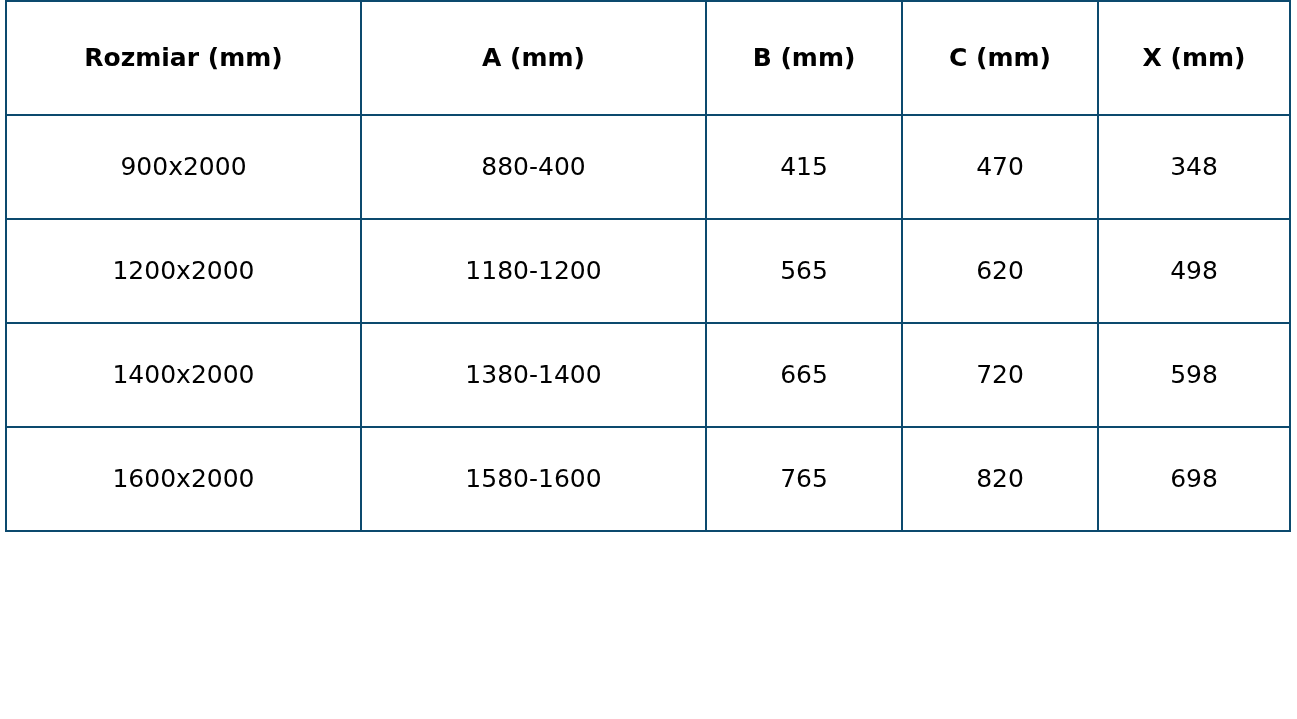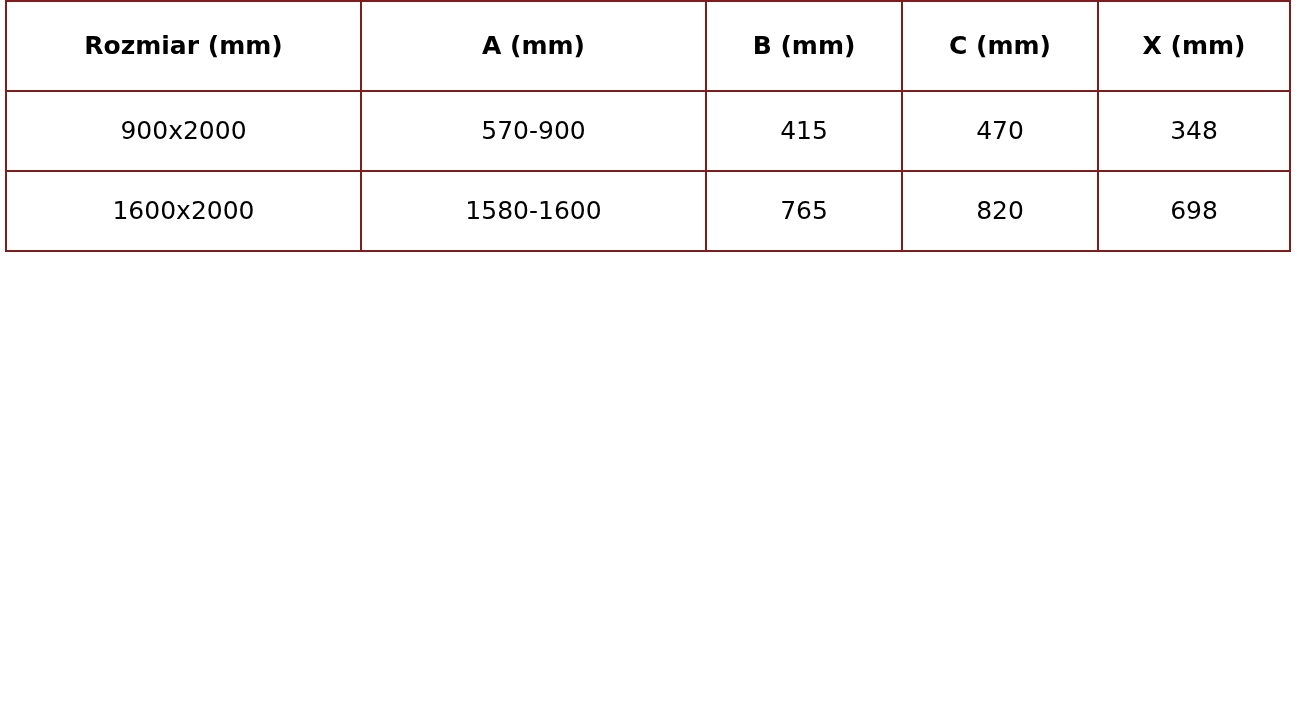--- a/index.html
+++ b/index.html
@@ -20,25 +20,25 @@
     box-sizing: border-box;
   }
   table.spec-table {
     border-collapse: collapse;
     width: 1284px;
     margin-left: 5px;
     table-layout: fixed;
   }
   table.spec-table th,
   table.spec-table td {
-    border: 2px solid #7f1d1d;
+    border: 2px solid #0c4a6e;
     text-align: center;
     vertical-align: middle;
     font-size: 25px;
-    padding: 0;
+    padding: 12px;
     height: 78px;
     line-height: 1.1;
   }
   table.spec-table thead th {
     font-weight: bold;
     height: 88px;
     font-size: 25px;
   }
   table.spec-table tbody td {
     font-weight: normal;
@@ -67,24 +67,38 @@
         <th>Rozmiar (mm)</th>
         <th>A (mm)</th>
         <th>B (mm)</th>
         <th>C (mm)</th>
         <th>X (mm)</th>
       </tr>
     </thead>
     <tbody>
       <tr>
         <td>900x2000</td>
-        <td>570-900</td>
+        <td>880-400</td>
         <td>415</td>
         <td>470</td>
         <td>348</td>
+      </tr>
+      <tr>
+        <td>1200x2000</td>
+        <td>1180-1200</td>
+        <td>565</td>
+        <td>620</td>
+        <td>498</td>
+      </tr>
+      <tr>
+        <td>1400x2000</td>
+        <td>1380-1400</td>
+        <td>665</td>
+        <td>720</td>
+        <td>598</td>
       </tr>
       <tr>
         <td>1600x2000</td>
         <td>1580-1600</td>
         <td>765</td>
         <td>820</td>
         <td>698</td>
       </tr>
     </tbody>
   </table>

